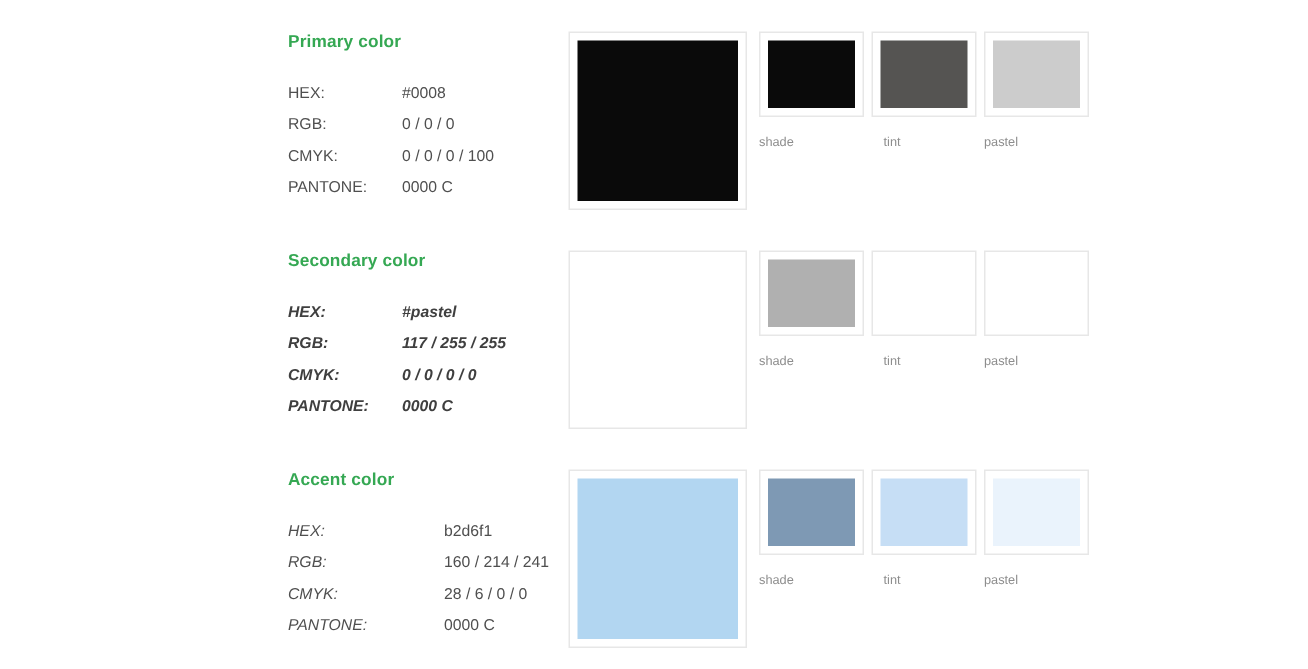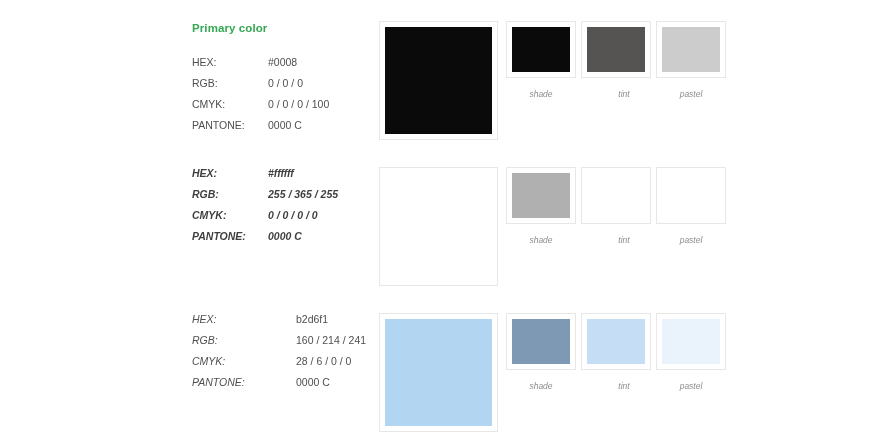--- a/index.html
+++ b/index.html
@@ -114,23 +114,21 @@
     width: 58px; height: 45px;
   }
   .sm-0 { left: 127px; }
   .sm-1 { left: 202px; }
   .sm-2 { left: 277px; }
 
   .caption {
     position: absolute;
     top: 68px;
     width: 70px;
-    text-align: center;
     font-size: 8.5px;
-    font-style: italic;
     color: #8d8d8d;
     line-height: 10px;
   }
   .cap-0 { left: 127px; }
   .cap-1 { left: 210px; }
   .cap-2 { left: 277px; }
 </style>
 </head>
 <body style="background: rgb(255, 255, 255);">
 
@@ -173,28 +171,29 @@
         <div class="chip" style="background: rgb(204, 204, 204);"></div>
       </div>
       <div class="caption cap-0" style="color: rgb(141, 141, 141);">shade</div>
       <div class="caption cap-1" style="color: rgb(141, 141, 141);">tint</div>
       <div class="caption cap-2" style="color: rgb(141, 141, 141);">pastel</div>
     </div>
   </div>
 
   <div class="row row-1">
     <div class="info style-bold-italic">
+      <div class="section-title" style="color: rgb(53, 168, 83);">Secondary color</div>
       <div class="specs">
         <div class="spec-row">
           <span class="spec-label">HEX:</span>
-          <span class="spec-value">#ffffff</span>
+          <span class="spec-value">#pastel</span>
         </div>
         <div class="spec-row">
           <span class="spec-label">RGB:</span>
-          <span class="spec-value">255 / 365 / 255</span>
+          <span class="spec-value">117 / 255 / 255</span>
         </div>
         <div class="spec-row">
           <span class="spec-label">CMYK:</span>
           <span class="spec-value">0 / 0 / 0 / 0</span>
         </div>
         <div class="spec-row">
           <span class="spec-label">PANTONE:</span>
           <span class="spec-value">0000 C</span>
         </div>
       </div>
@@ -214,20 +213,21 @@
         <div class="chip" style="background: rgb(255, 255, 255);"></div>
       </div>
       <div class="caption cap-0" style="color: rgb(141, 141, 141);">shade</div>
       <div class="caption cap-1" style="color: rgb(141, 141, 141);">tint</div>
       <div class="caption cap-2" style="color: rgb(141, 141, 141);">pastel</div>
     </div>
   </div>
 
   <div class="row row-2">
     <div class="info style-italic-label">
+      <div class="section-title" style="color: rgb(53, 168, 83);">Accent color</div>
       <div class="specs">
         <div class="spec-row">
           <span class="spec-label">HEX:</span>
           <span class="spec-value">b2d6f1</span>
         </div>
         <div class="spec-row">
           <span class="spec-label">RGB:</span>
           <span class="spec-value">160 / 214 / 241</span>
         </div>
         <div class="spec-row">

